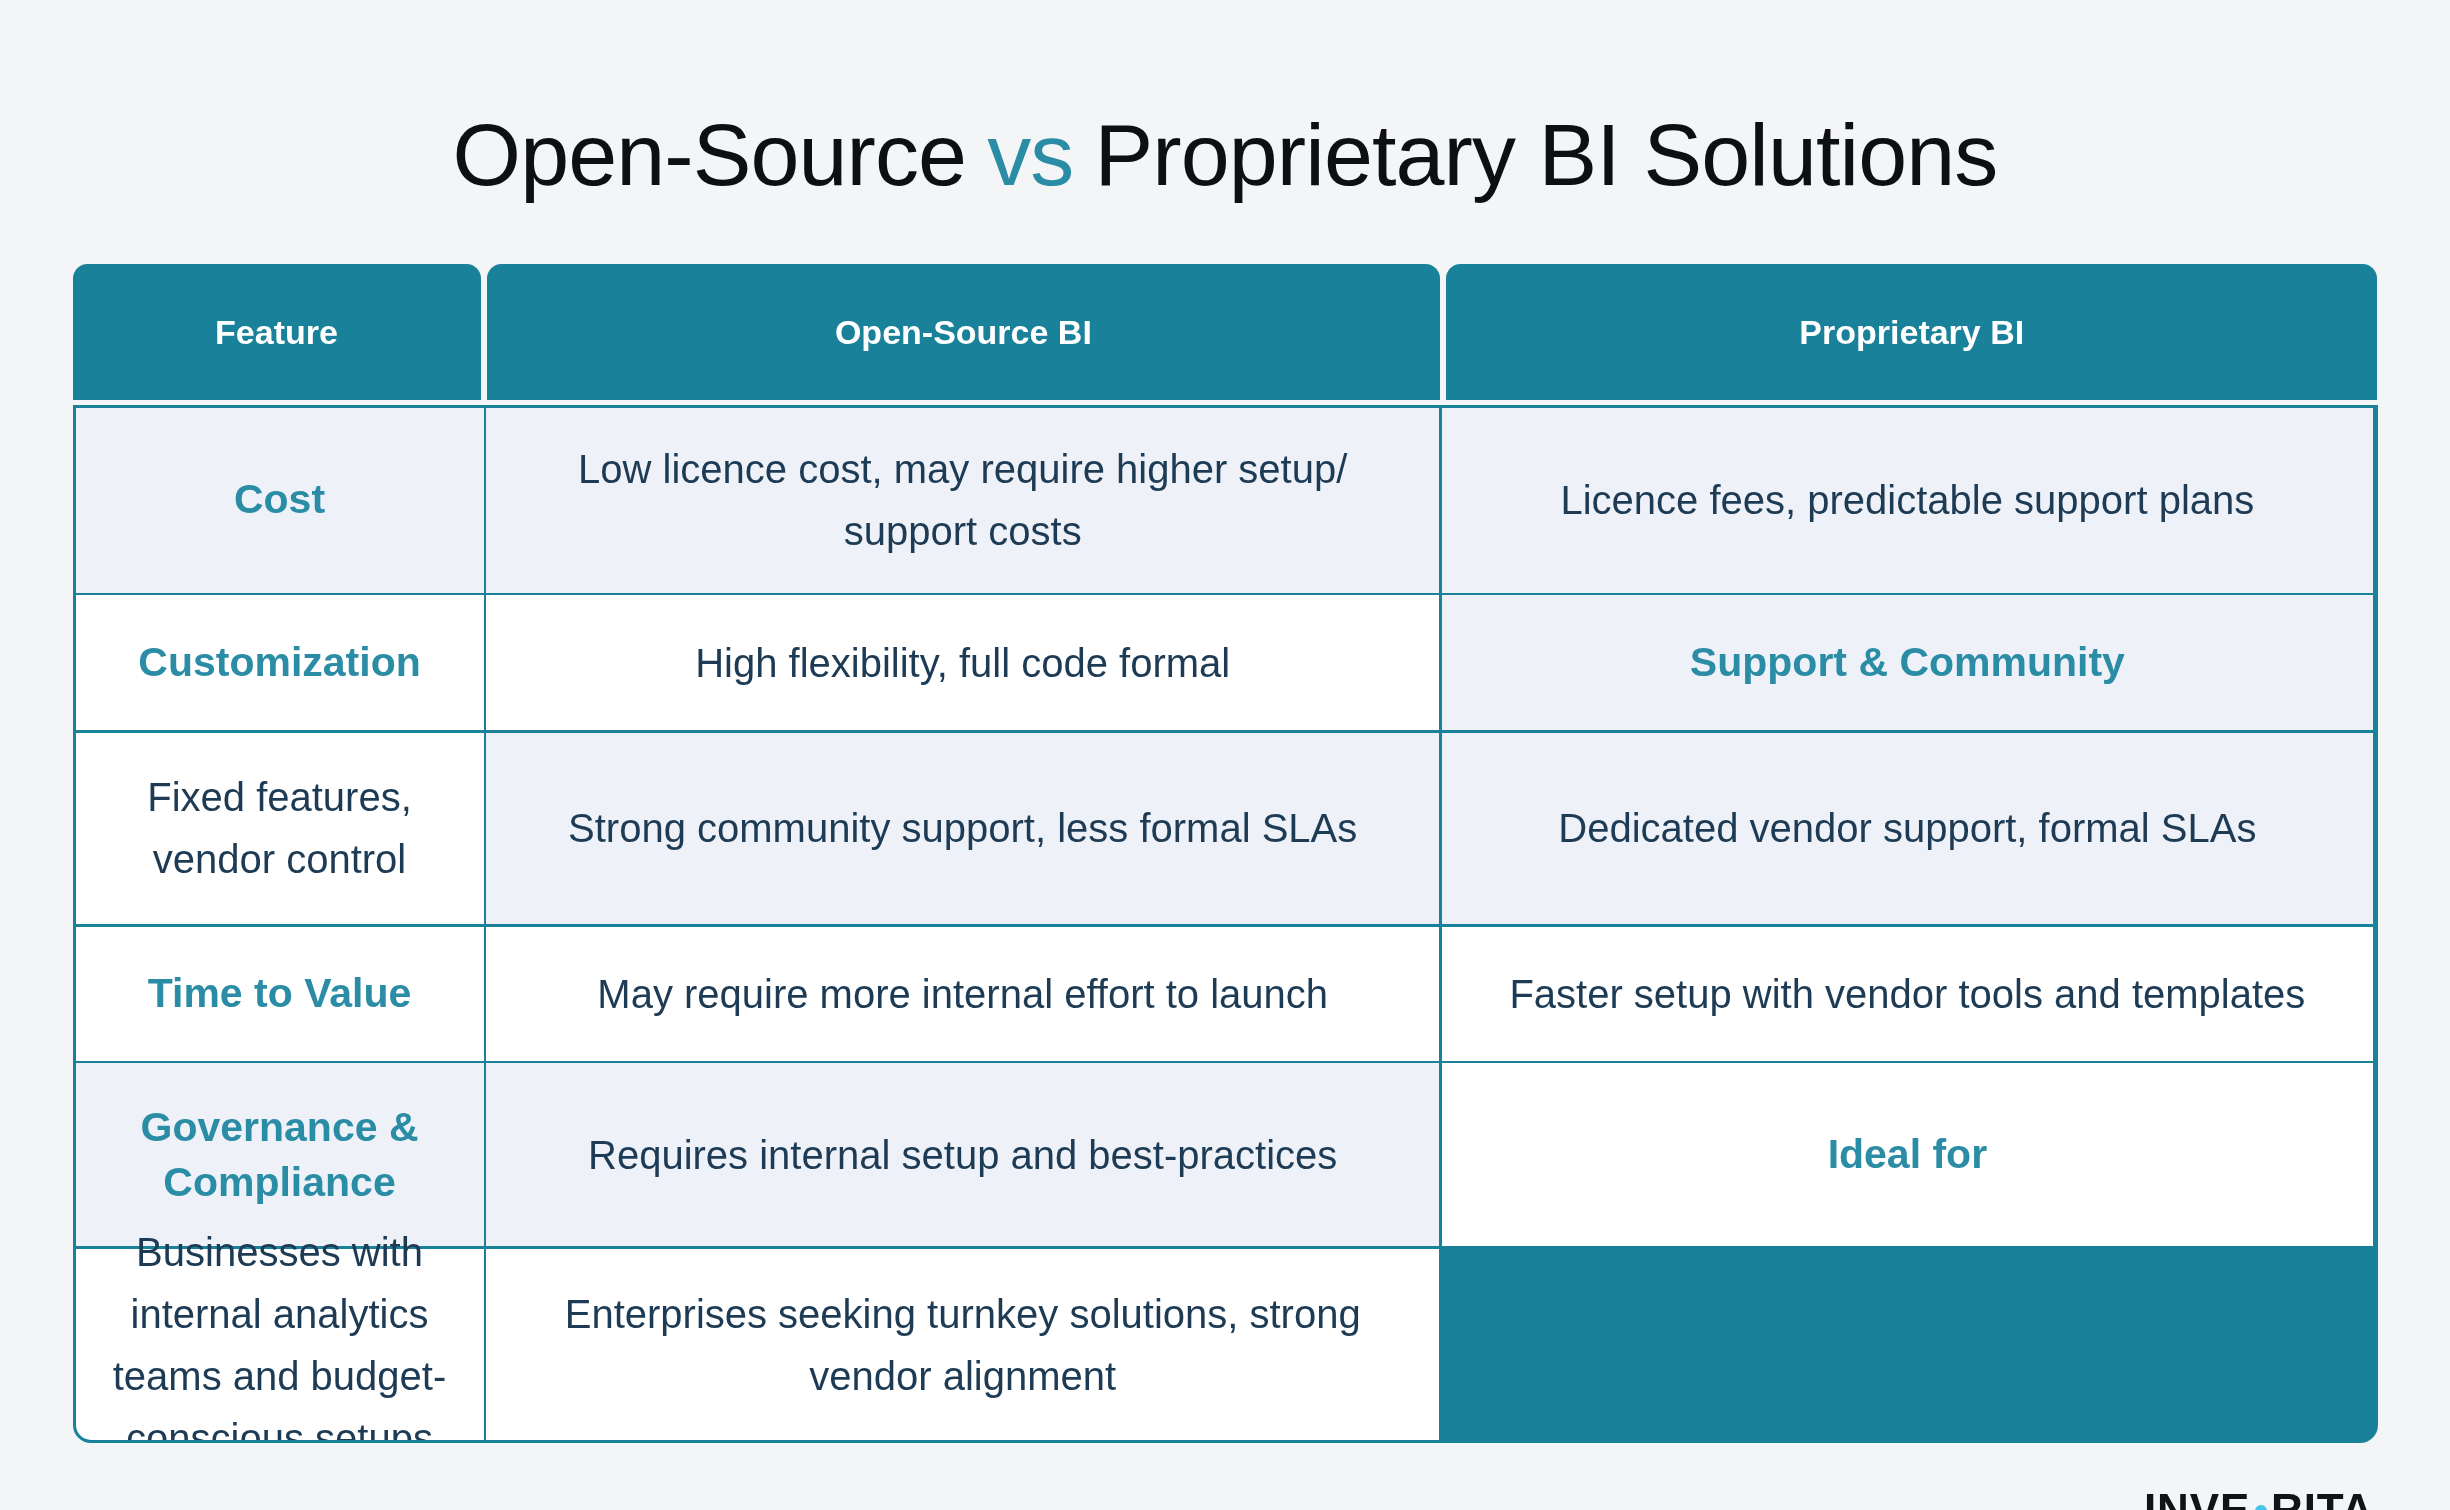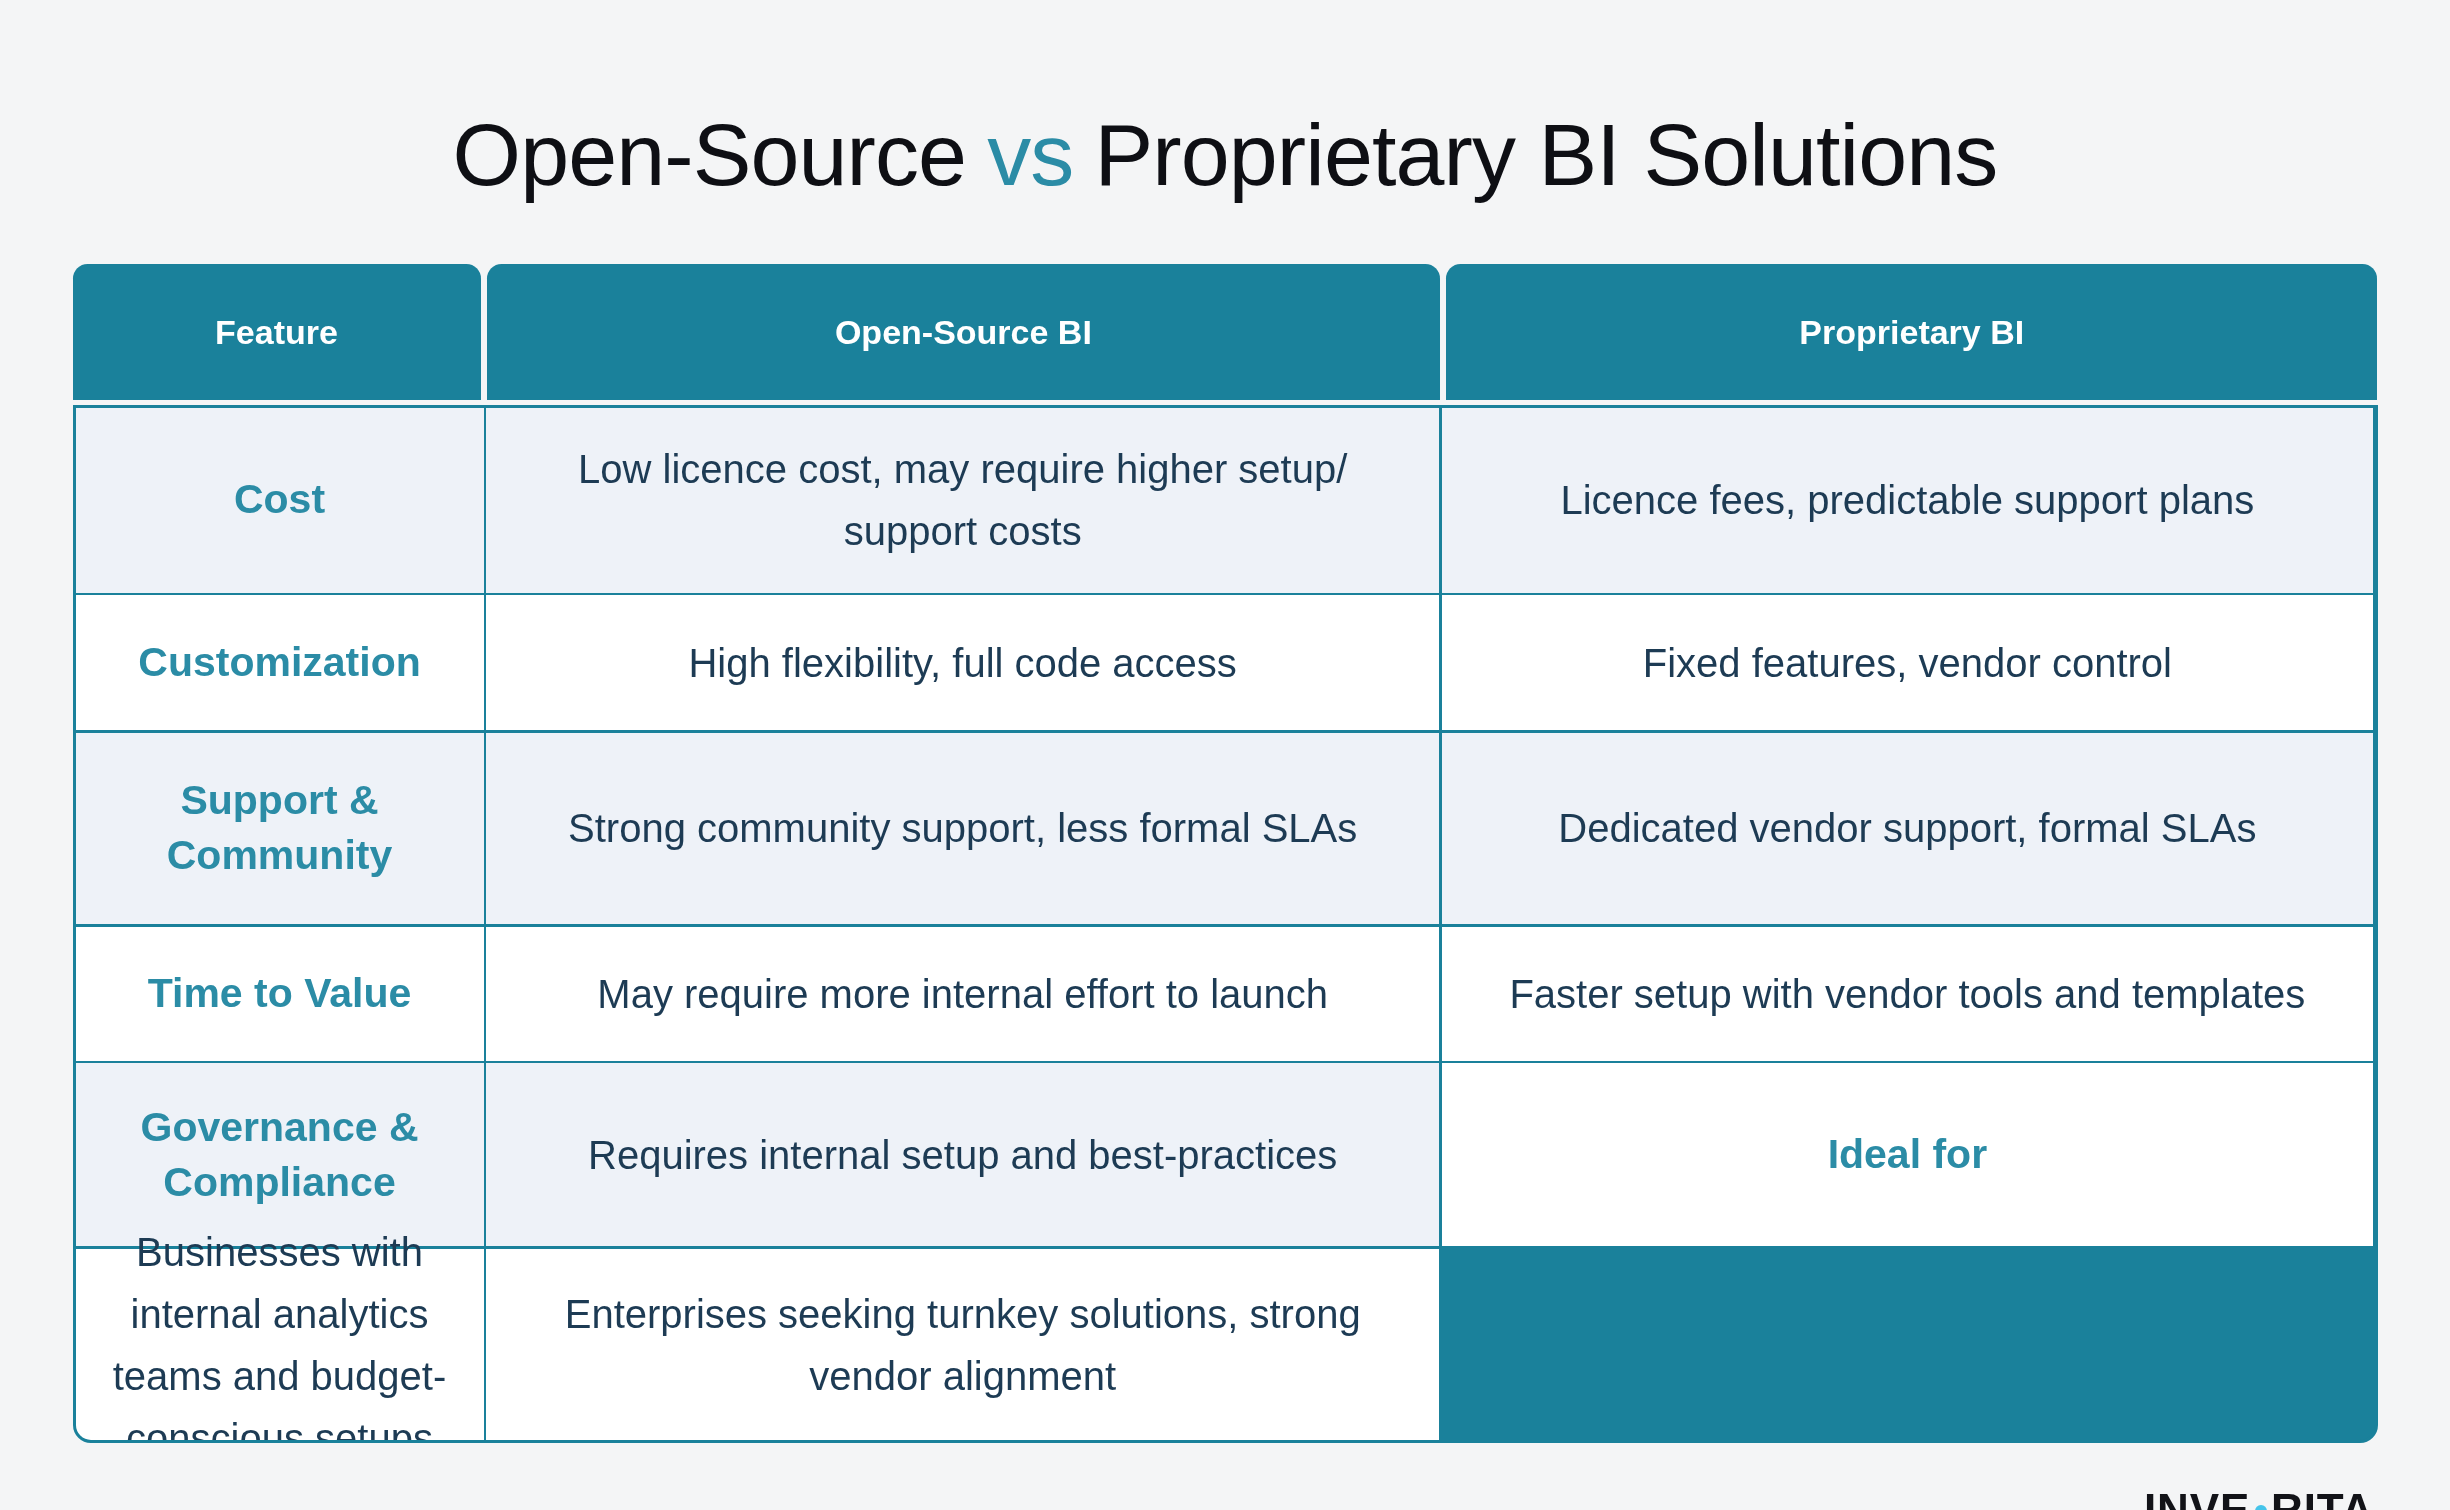--- a/index.html
+++ b/index.html
@@ -122,24 +122,24 @@
       <div class="header-cell">Proprietary BI</div>
     </div>
 
     <div class="body-grid">
 
       <div class="cell feature-cell alt">Cost</div>
       <div class="cell desc-cell alt">Low licence cost, may require higher setup/ support costs</div>
       <div class="cell desc-cell alt">Licence fees, predictable support plans</div>
 
       <div class="cell feature-cell">Customization</div>
-      <div class="cell desc-cell">High flexibility, full code access</div>
+      <div class="cell desc-cell">High flexibility, full code formal</div>
+      <div class="cell feature-cell alt">Support &amp; Community</div>
+
       <div class="cell desc-cell">Fixed features, vendor control</div>
-
-      <div class="cell feature-cell alt">Support &amp; Community</div>
       <div class="cell desc-cell alt">Strong community support, less formal SLAs</div>
       <div class="cell desc-cell alt">Dedicated vendor support, formal SLAs</div>
 
       <div class="cell feature-cell">Time to Value</div>
       <div class="cell desc-cell">May require more internal effort to launch</div>
       <div class="cell desc-cell">Faster setup with vendor tools and templates</div>
 
       <div class="cell feature-cell alt">Governance &amp; Compliance</div>
       <div class="cell desc-cell alt">Requires internal setup and best-practices</div>
 

